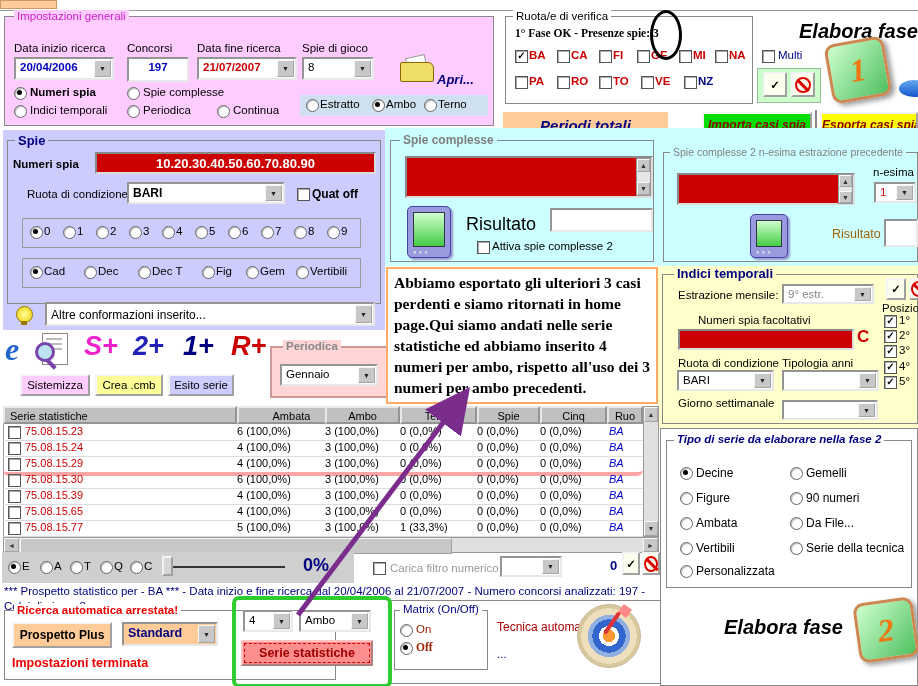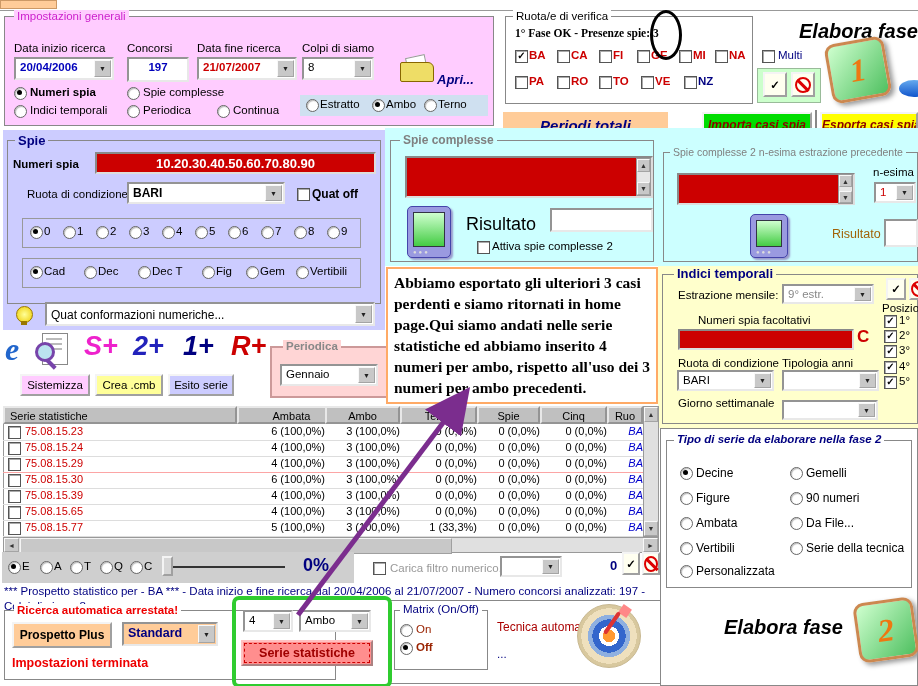--- a/index.html
+++ b/index.html
@@ -31,21 +31,21 @@
       border:3px solid #CC8850;border-radius:10px;box-shadow:3px 3px 5px #999;
       display:flex;align-items:center;justify-content:center;
       font:bold italic 32px "Liberation Serif",serif;color:#EE7711;}
   .noicon{display:inline-block;position:relative;width:12px;height:12px;border:2px solid #DD0000;border-radius:50%;}
   .noicon::after{content:"";position:absolute;left:-2px;top:5px;width:16px;height:3px;background:#DD0000;transform:rotate(45deg);}
   .chkbtn{position:absolute;border:2px outset #f4f4f4;background:#FFFFF0;display:flex;align-items:center;
       justify-content:center;font-weight:bold;box-sizing:border-box;cursor:pointer;}
   .hcell{position:absolute;background:#C0C0C0;border:2px outset #E8E8E8;box-sizing:border-box;
       font-size:11px;text-align:center;overflow:hidden;white-space:nowrap;padding-top:2px;height:18px;}
   .trow-name{color:#CC0000;font-size:11px;}
-  .tcell{position:absolute;font-size:11px;text-align:right;overflow:hidden;white-space:nowrap;}
+  .tcell{position:absolute;font-size:11px;text-align:left;overflow:hidden;white-space:nowrap;}
   .phone{position:absolute;background:#9A9AE0;border:1px solid #4444AA;border-radius:5px;box-shadow:2px 2px 2px #99c;}
   .phone .scr{position:absolute;left:5px;top:5px;right:5px;bottom:10px;background:linear-gradient(#CFFFCF,#44CC44);border:1px solid #334;}
   .phone .dots{position:absolute;bottom:2px;left:5px;color:#ddd;font-size:6px;letter-spacing:2px;}
   .dart{position:absolute;border-radius:50%;
       background:radial-gradient(circle,#FF9933 0 14%,#fff 14% 23%,#3366CC 23% 38%,#8FB0E0 38% 48%,#EFE0BD 48% 63%,#D8C89E 63% 74%,#F7F0E0 74% 100%);
       border:1px solid #C8B890;}
   .dart::after{content:"";position:absolute;left:52%;top:8%;width:4px;height:26px;background:#DD3333;transform:rotate(35deg);border-radius:2px;}
   .dart::before{content:"";position:absolute;left:68%;top:2%;width:10px;height:10px;background:#FF8888;transform:rotate(35deg);}
   .annot{z-index:9;pointer-events:none;}
 </style>
@@ -57,21 +57,21 @@
 
 <div class="panel" style="left:4px;top:16px;width:488px;height:108px;background:#FFCCFF;"></div>
 <span class="legend" style="left:14px;top:10px;background:#FFCCFF;color:#CC22CC;font-weight:normal;">Impostazioni generali</span>
 
 <span class="lbl" style="left:14px;top:42px;">Data inizio ricerca</span>
 <div class="dd" style="left:14px;top:57px;width:100px;height:23px;color:#0000BB;font-weight:bold;"><span>20/04/2006</span></div>
 <span class="lbl" style="left:127px;top:42px;">Concorsi</span>
 <div class="abs" style="left:127px;top:57px;width:58px;height:19px;background:#fff;border:2px inset #e8e8e8;text-align:center;color:#0000BB;font-weight:bold;padding-top:2px;">197</div>
 <span class="lbl" style="left:197px;top:42px;">Data fine ricerca</span>
 <div class="dd" style="left:197px;top:57px;width:100px;height:23px;color:#CC0000;font-weight:bold;"><span>21/07/2007</span></div>
-<span class="lbl" style="left:302px;top:42px;">Colpi di siamo</span>
+<span class="lbl" style="left:302px;top:42px;">Spie di gioco</span>
 <div class="dd" style="left:302px;top:57px;width:72px;height:23px;"><span>8</span></div>
 
 <div class="abs" style="left:400px;top:60px;width:32px;height:22px;">
   <div class="abs" style="left:6px;top:-4px;width:18px;height:10px;background:#fff;border:1px solid #999;transform:rotate(-12deg);"></div>
   <div class="abs" style="left:0;top:2px;width:32px;height:18px;background:#EEDD66;border:1px solid #886600;border-radius:2px 6px 2px 2px;"></div>
 </div>
 <span class="lbl" style="left:437px;top:72px;color:#000080;font-weight:bold;font-style:italic;font-size:13px;">Apri...</span>
 
 <span class="radio sel" style="left:14px;top:87px;"></span>
 <span class="lbl" style="left:30px;top:86px;font-weight:bold;">Numeri spia</span>
@@ -178,21 +178,21 @@
 <span class="lbl" style="left:152px;top:265px;">Dec T</span>
 <span class="radio" style="left:202px;top:266px;"></span>
 <span class="lbl" style="left:216px;top:265px;">Fig</span>
 <span class="radio" style="left:246px;top:266px;"></span>
 <span class="lbl" style="left:260px;top:265px;">Gem</span>
 <span class="radio" style="left:296px;top:266px;"></span>
 <span class="lbl" style="left:310px;top:265px;">Vertibili</span>
 
 <div class="abs" style="left:16px;top:306px;width:15px;height:15px;border-radius:50%;background:radial-gradient(#FFFF99,#EECC00);border:1px solid #997700;"></div>
 <div class="abs" style="left:21px;top:321px;width:6px;height:4px;background:#997700;"></div>
-<div class="dd" style="left:45px;top:302px;width:330px;height:24px;padding-top:4px;font-size:12px;"><span>Quat conformazioni numeriche...</span></div>
+<div class="dd" style="left:45px;top:302px;width:330px;height:24px;padding-top:4px;font-size:12px;"><span>Altre conformazioni inserito...</span></div>
 
 <span class="lbl" style="left:5px;top:331px;font-family:'Liberation Serif',serif;font-weight:bold;font-style:italic;font-size:32px;color:#2266CC;">e</span>
 <div class="abs" style="left:42px;top:333px;width:24px;height:30px;background:#fff;border:1px solid #888;">
   <div class="abs" style="left:3px;top:4px;width:16px;height:2px;background:#bbb;"></div>
   <div class="abs" style="left:3px;top:9px;width:16px;height:2px;background:#bbb;"></div>
   <div class="abs" style="left:3px;top:14px;width:16px;height:2px;background:#bbb;"></div>
   <div class="abs" style="left:-8px;top:8px;width:14px;height:14px;border:3px solid #7744AA;border-radius:50%;background:#BBE4F0;"></div>
   <div class="abs" style="left:6px;top:24px;width:4px;height:12px;background:#7744AA;transform:rotate(-45deg);"></div>
 </div>
 <span class="lbl" style="left:84px;top:331px;font-weight:bold;font-style:italic;font-size:27px;color:#EE22CC;">S+</span>
@@ -301,21 +301,21 @@
   <span class="cb" style="left:5px;top:2px;"></span>
   <span class="lbl trow-name" style="left:22px;top:1px;">75.08.15.24</span>
   <span class="tcell" style="left:234px;top:1px;width:88px;">4 (100,0%)</span>
   <span class="tcell" style="left:322px;top:1px;width:75px;">3 (100,0%)</span>
   <span class="tcell" style="left:397px;top:1px;width:77px;">0 (0,0%)</span>
   <span class="tcell" style="left:474px;top:1px;width:63px;">0 (0,0%)</span>
   <span class="tcell" style="left:537px;top:1px;width:67px;">0 (0,0%)</span>
   <span class="tcell" style="left:606px;top:1px;width:34px;color:#0000CC;font-style:italic;">BA</span>
 </div>
 
-<div class="abs" style="left:3px;top:456px;width:640px;height:16px;border-bottom:1px solid #fca5a5;">
+<div class="abs" style="left:3px;top:456px;width:640px;height:16px;border-bottom:4px solid #fca5a5;border-radius:6px;">
   <span class="cb" style="left:5px;top:2px;"></span>
   <span class="lbl trow-name" style="left:22px;top:1px;">75.08.15.29</span>
   <span class="tcell" style="left:234px;top:1px;width:88px;">4 (100,0%)</span>
   <span class="tcell" style="left:322px;top:1px;width:75px;">3 (100,0%)</span>
   <span class="tcell" style="left:397px;top:1px;width:77px;">0 (0,0%)</span>
   <span class="tcell" style="left:474px;top:1px;width:63px;">0 (0,0%)</span>
   <span class="tcell" style="left:537px;top:1px;width:67px;">0 (0,0%)</span>
   <span class="tcell" style="left:606px;top:1px;width:34px;color:#0000CC;font-style:italic;">BA</span>
 </div>
 
@@ -411,21 +411,21 @@
     <span style="display:block;border:1px dashed #CC0000;margin:1px;">Serie statistiche</span>
   </div>
 <div class="abs annot" style="left:232px;top:596px;width:152px;height:84px;border:4px solid #2FCC2F;border-radius:7px;"></div>
 
 <div class="panel" style="left:388px;top:600px;width:274px;height:82px;background:#fff;"></div>
 <div class="panel" style="left:394px;top:610px;width:92px;height:58px;"></div>
 <span class="legend" style="left:400px;top:603px;background:#fff;color:#000080;font-weight:normal;">Matrix (On/Off)</span>
 <span class="radio" style="left:400px;top:624px;"></span>
 <span class="lbl" style="left:416px;top:623px;color:#992200;">On</span>
 <span class="radio sel" style="left:400px;top:642px;"></span>
-<span class="lbl" style="left:416px;top:641px;color:#992200;font-weight:bold;">Off</span>
+<span class="lbl" style="left:416px;top:641px;color:#992200;font-weight:bold;font-family:Liberation Serif, serif;">Off</span>
 <span class="lbl" style="left:497px;top:620px;color:#AA0000;font-size:12px;">Tecnica automatica</span>
 <span class="lbl" style="left:497px;top:648px;color:#000080;">...</span>
 <div class="dart" style="left:577px;top:604px;width:62px;height:62px;"></div>
 
 <div class="panel" style="left:660px;top:428px;width:256px;height:256px;background:#fff;"></div>
 <div class="panel" style="left:666px;top:440px;width:244px;height:146px;"></div>
 <span class="legend" style="left:674px;top:433px;background:#fff;color:#000080;font-style:italic;font-size:11.5px;">Tipo di serie da elaborare nella fase 2</span>
 <span class="radio sel" style="left:680px;top:467px;"></span>
 <span class="lbl" style="left:696px;top:466px;font-size:12px;">Decine</span>
 <span class="radio" style="left:790px;top:467px;"></span>

